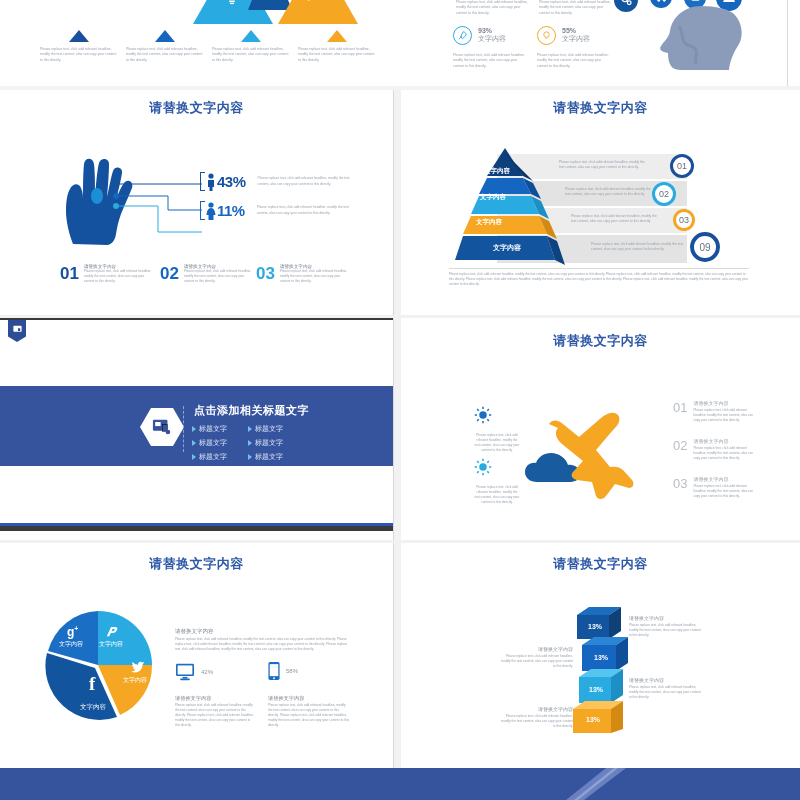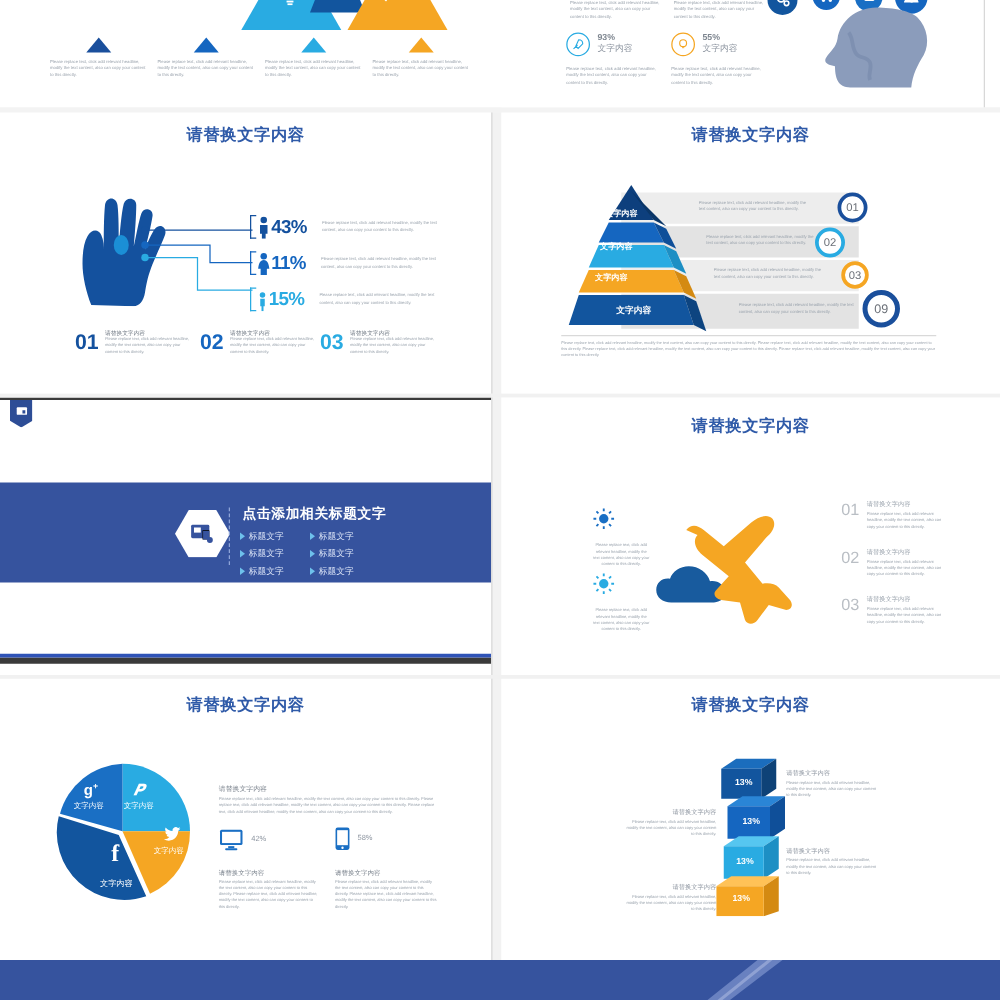--- a/index.html
+++ b/index.html
@@ -219,29 +219,20 @@
       <span class="pct" style="color:#14519e;">43%</span>
       <div class="lorem" style="width:92px;font-size:3.3px;margin-left:12px;">Please replace text, click add relevant headline, modify the text content, also can copy your content to this directly.</div>
     </div>
     <div style="position:absolute;left:200px;top:111px;display:flex;align-items:center;">
       <div class="brk" style="border-color:#1566c0;width:5px;height:19px;"></div>
       <svg width="12" height="18" viewBox="0 0 12 18">
           <circle cx="6" cy="3" r="2.6" fill="#1566c0"></circle>
           <path d="M6 6c-3 0-4 3-4.5 7h2V18h5v-5h2C10 9 9 6 6 6z" fill="#1566c0"></path>
         </svg>
       <span class="pct" style="color:#1566c0;">11%</span>
-      <div class="lorem" style="width:92px;font-size:3.3px;margin-left:12px;">Please replace text, click add relevant headline, modify the text content, also can copy your content to this directly.</div>
-    </div>
-    <div style="position:absolute;left:200px;top:140px;display:flex;align-items:center;">
-      <div class="brk" style="border-color:#29abe2;width:5px;height:19px;"></div>
-      <svg width="10" height="18" viewBox="0 0 10 18">
-          <circle cx="5" cy="5" r="2.2" fill="#29abe2"></circle>
-          <path d="M3.2 8h3.6v6H5.8v4H4.2v-4H3.2z" fill="#29abe2"></path>
-        </svg>
-      <span class="pct" style="color:#29abe2;">15%</span>
       <div class="lorem" style="width:92px;font-size:3.3px;margin-left:12px;">Please replace text, click add relevant headline, modify the text content, also can copy your content to this directly.</div>
     </div>
 
     <div style="position:absolute;left:60px;top:174px;display:flex;align-items:flex-start;gap:5px;">
       <span class="num-lg" style="color:#14519e;">01</span>
       <div>
         <div style="font-size:4.6px;color:#6d7681;filter:blur(.3px);">请替换文字内容</div>
         <div class="lorem" style="font-size:3.2px;width:70px;">Please replace text, click add relevant headline, modify the text content, also can copy your content to this directly.</div>
       </div>
     </div>

